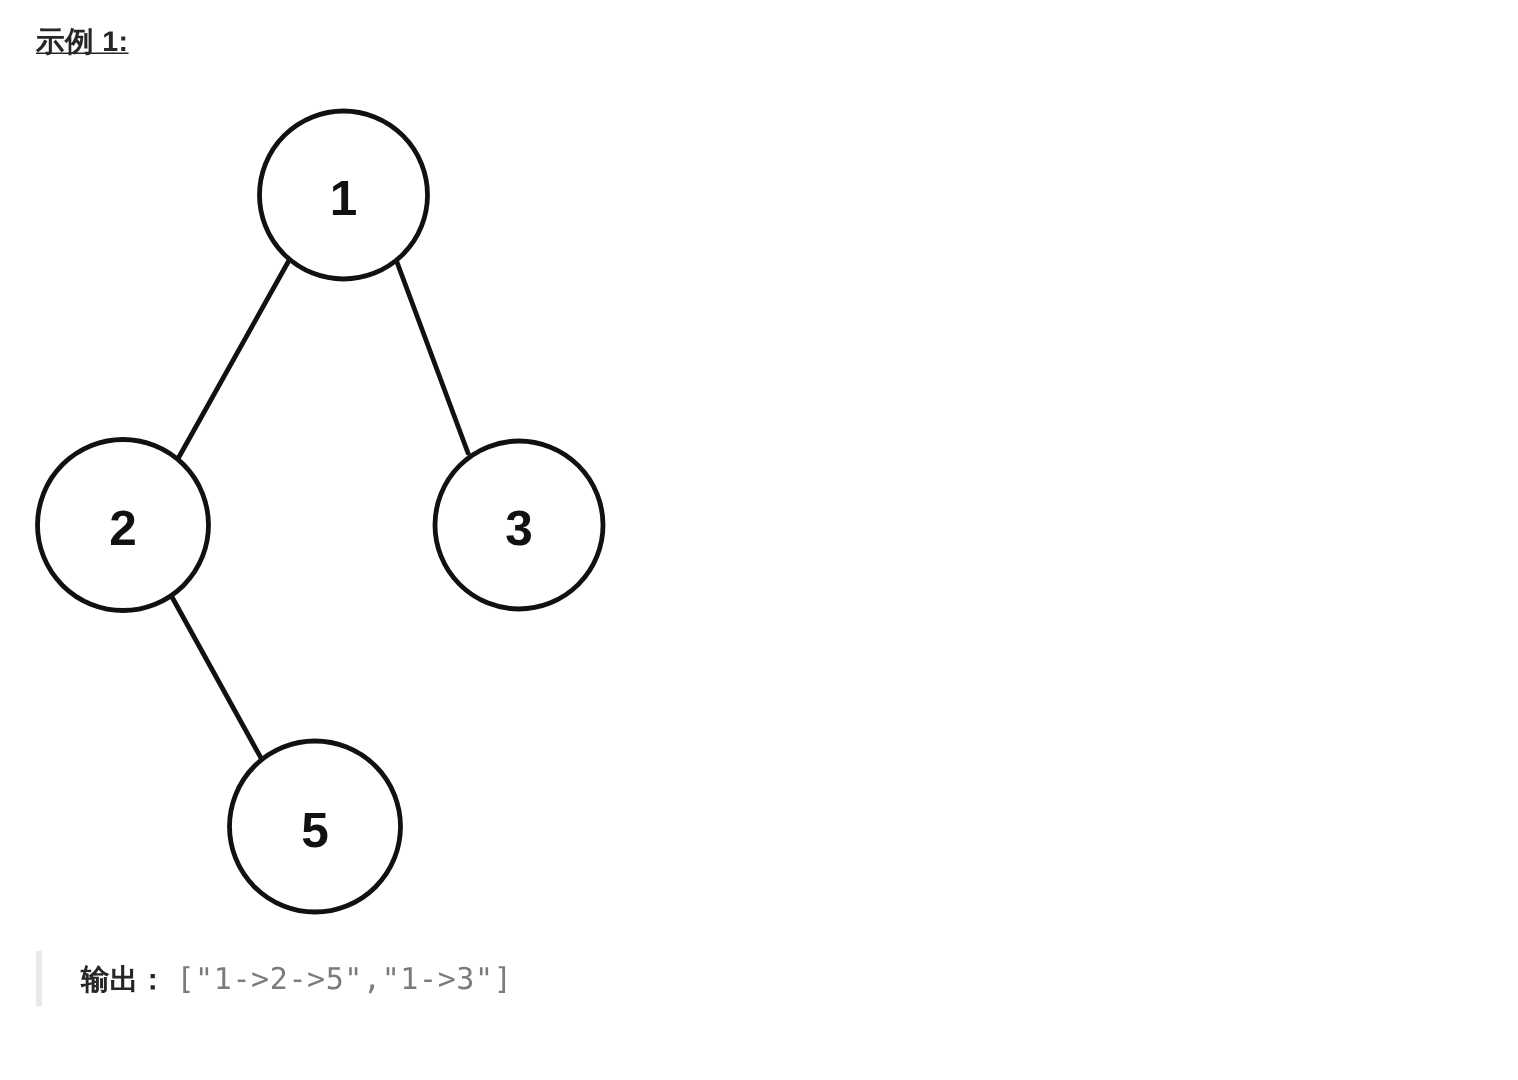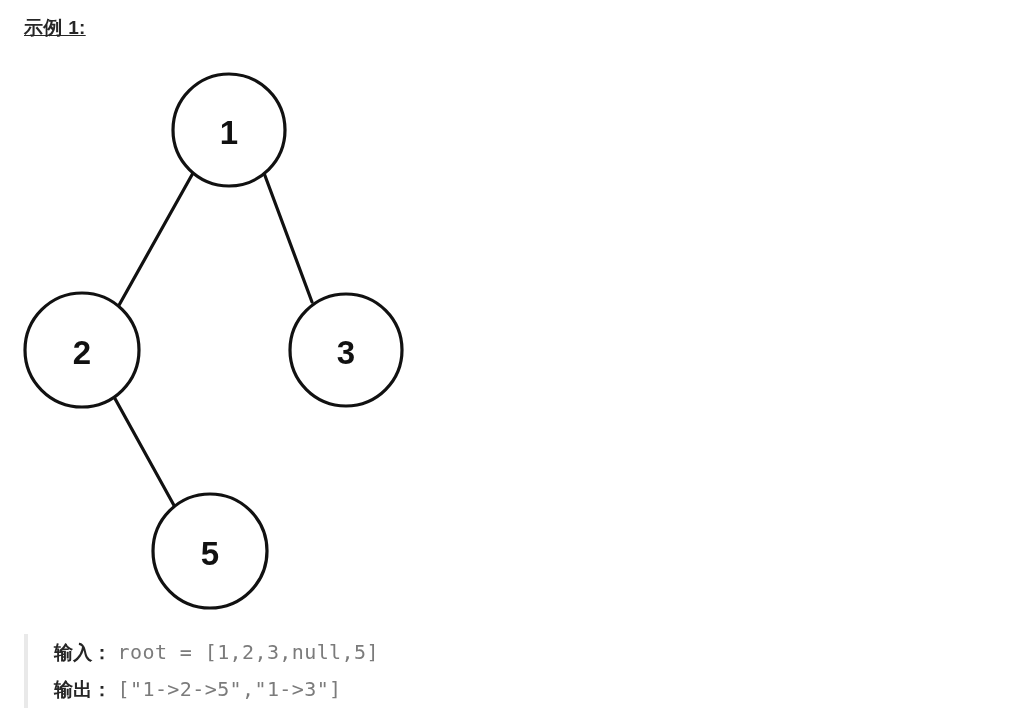--- a/index.html
+++ b/index.html
@@ -122,20 +122,16 @@
 
     <g>
       <circle class="node-circle" cx="210" cy="496" r="57"></circle>
       <text class="node-label" x="210" y="498">5</text>
     </g>
   </svg>
 </div>
 
 <div class="io-block">
   <div class="io-line">
-    <span class="io-label">输入：</span>
-    <span class="io-value">root = [1,2,3,null,5]</span>
-  </div>
-  <div class="io-line">
     <span class="io-label">输出：</span>
     <span class="io-value">["1-&gt;2-&gt;5","1-&gt;3"]</span>
   </div>
 </div>
 
 </body></html>

